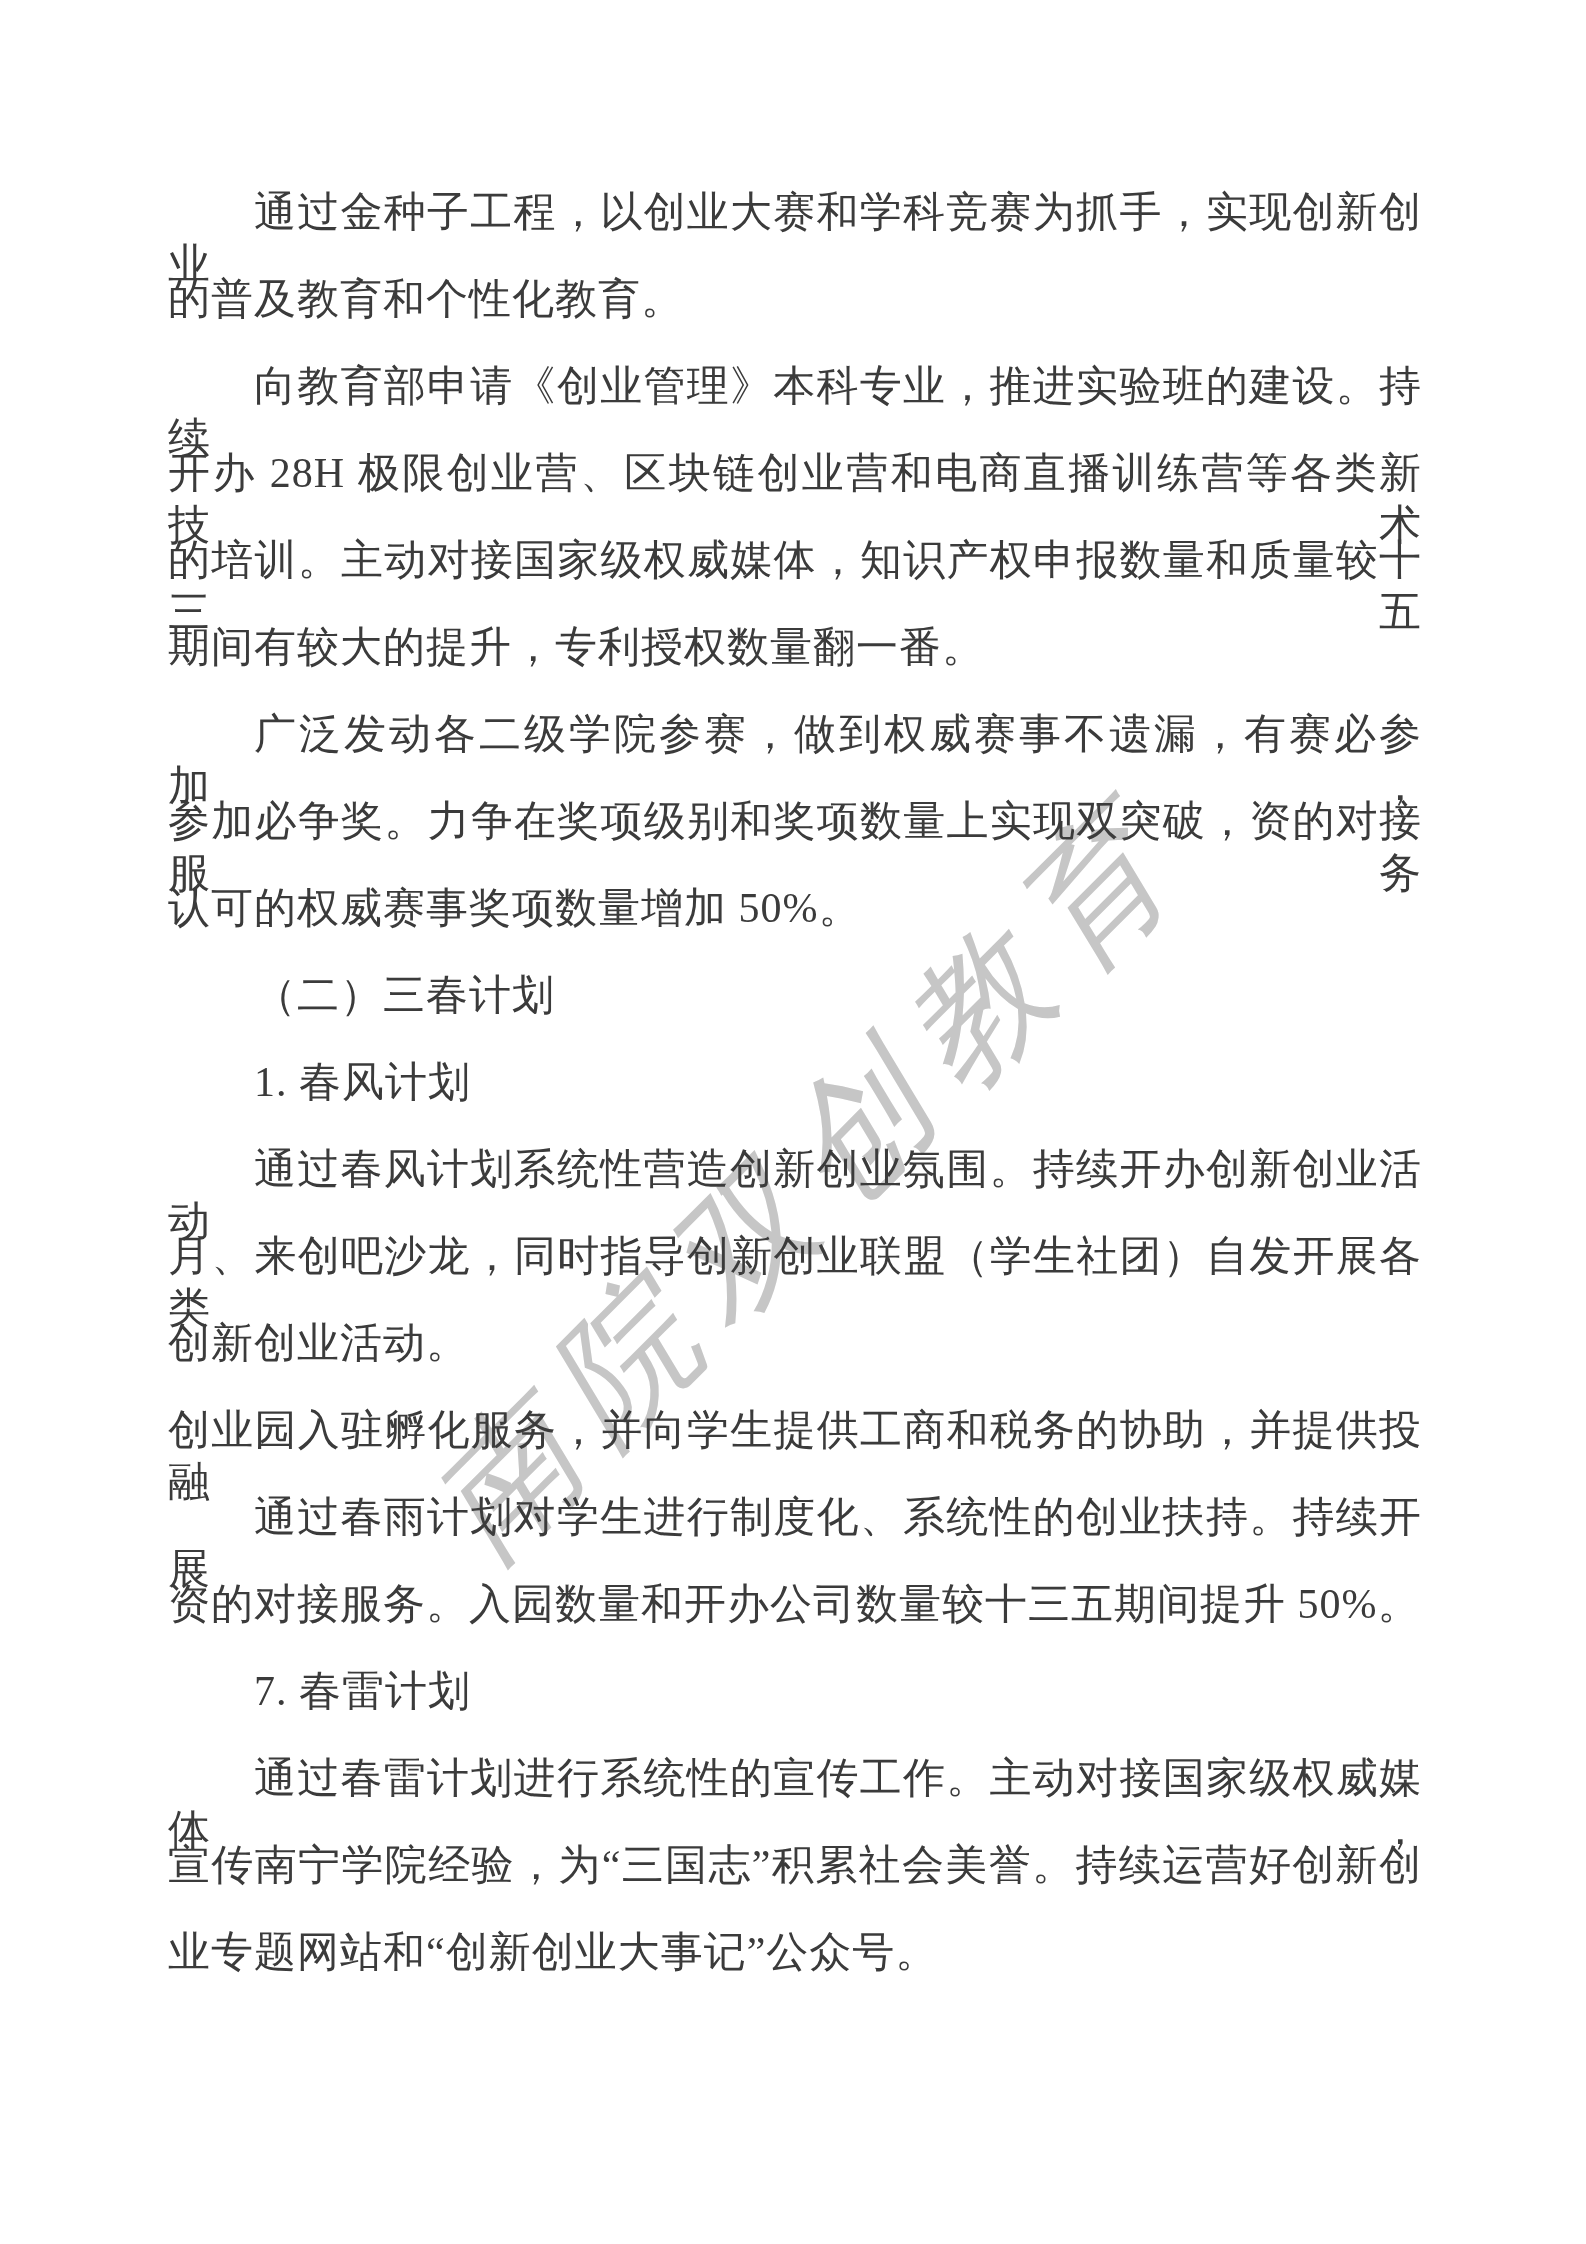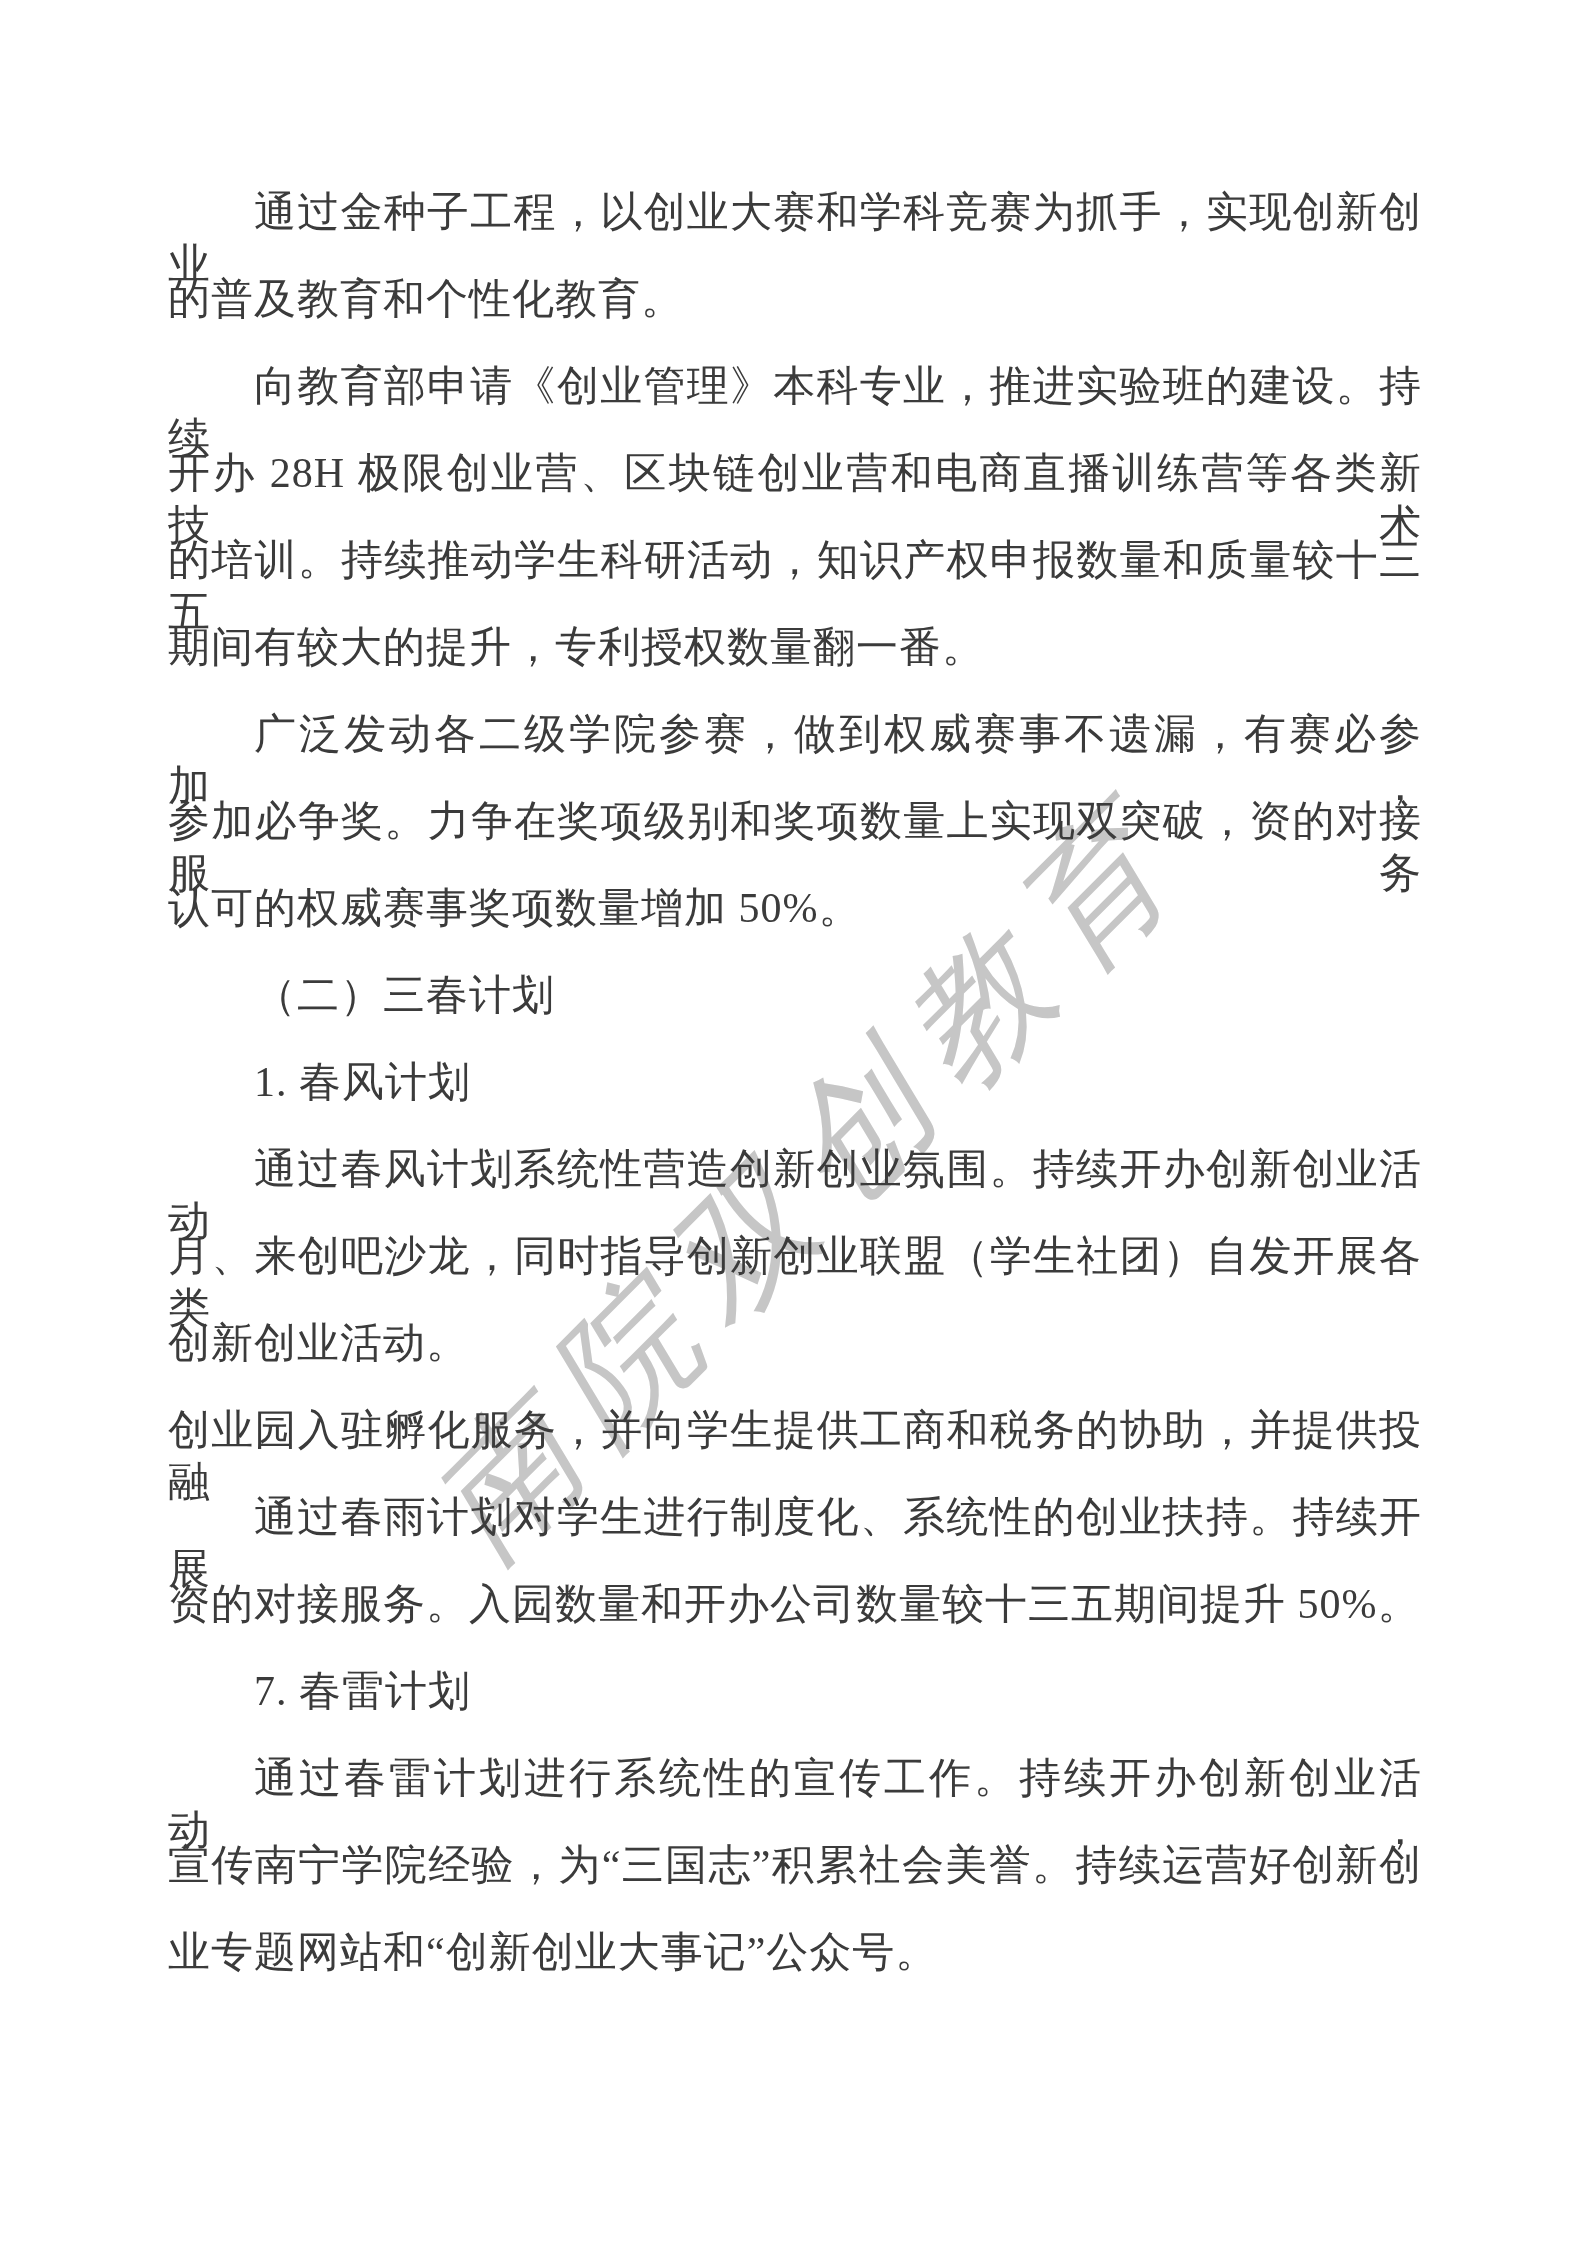--- a/index.html
+++ b/index.html
@@ -62,32 +62,32 @@
 
 <div class="page">
 
   <div class="watermark">南院双创教育</div>
 
   <div class="content">
     <div class="line indent jl">通过金种子工程，以创业大赛和学科竞赛为抓手，实现创新创业</div>
     <div class="line">的普及教育和个性化教育。</div>
     <div class="line indent jl">向教育部申请《创业管理》本科专业，推进实验班的建设。持续</div>
     <div class="line jl">开办 28H 极限创业营、区块链创业营和电商直播训练营等各类新技术</div>
-    <div class="line jl">的培训。持续推动学生科研活动，知识产权申报数量和质量较十三五</div>
+    <div class="line jl">的培训。主动对接国家级权威媒体，知识产权申报数量和质量较十三五</div>
     <div class="line">期间有较大的提升，专利授权数量翻一番。</div>
     <div class="line indent jl">广泛发动各二级学院参赛，做到权威赛事不遗漏，有赛必参加，</div>
     <div class="line jl">参加必争奖。力争在奖项级别和奖项数量上实现双突破，资的对接服务</div>
     <div class="line">认可的权威赛事奖项数量增加 50%。</div>
     <div class="line indent">（二）三春计划</div>
     <div class="line indent">1. 春风计划</div>
     <div class="line indent jl">通过春风计划系统性营造创新创业氛围。持续开办创新创业活动</div>
     <div class="line jl">月、来创吧沙龙，同时指导创新创业联盟（学生社团）自发开展各类</div>
     <div class="line">创新创业活动。</div>
     <div class="line jl">创业园入驻孵化服务，并向学生提供工商和税务的协助，并提供投融</div>
     <div class="line indent jl">通过春雨计划对学生进行制度化、系统性的创业扶持。持续开展</div>
     <div class="line">资的对接服务。入园数量和开办公司数量较十三五期间提升 50%。</div>
     <div class="line indent">7. 春雷计划</div>
-    <div class="line indent jl">通过春雷计划进行系统性的宣传工作。持续开办创新创业活动，</div>
+    <div class="line indent jl">通过春雷计划进行系统性的宣传工作。主动对接国家级权威媒体，</div>
     <div class="line jl">宣传南宁学院经验，为“三国志”积累社会美誉。持续运营好创新创</div>
     <div class="line">业专题网站和“创新创业大事记”公众号。</div>
   </div>
 
 </div>
 
 </body></html>

